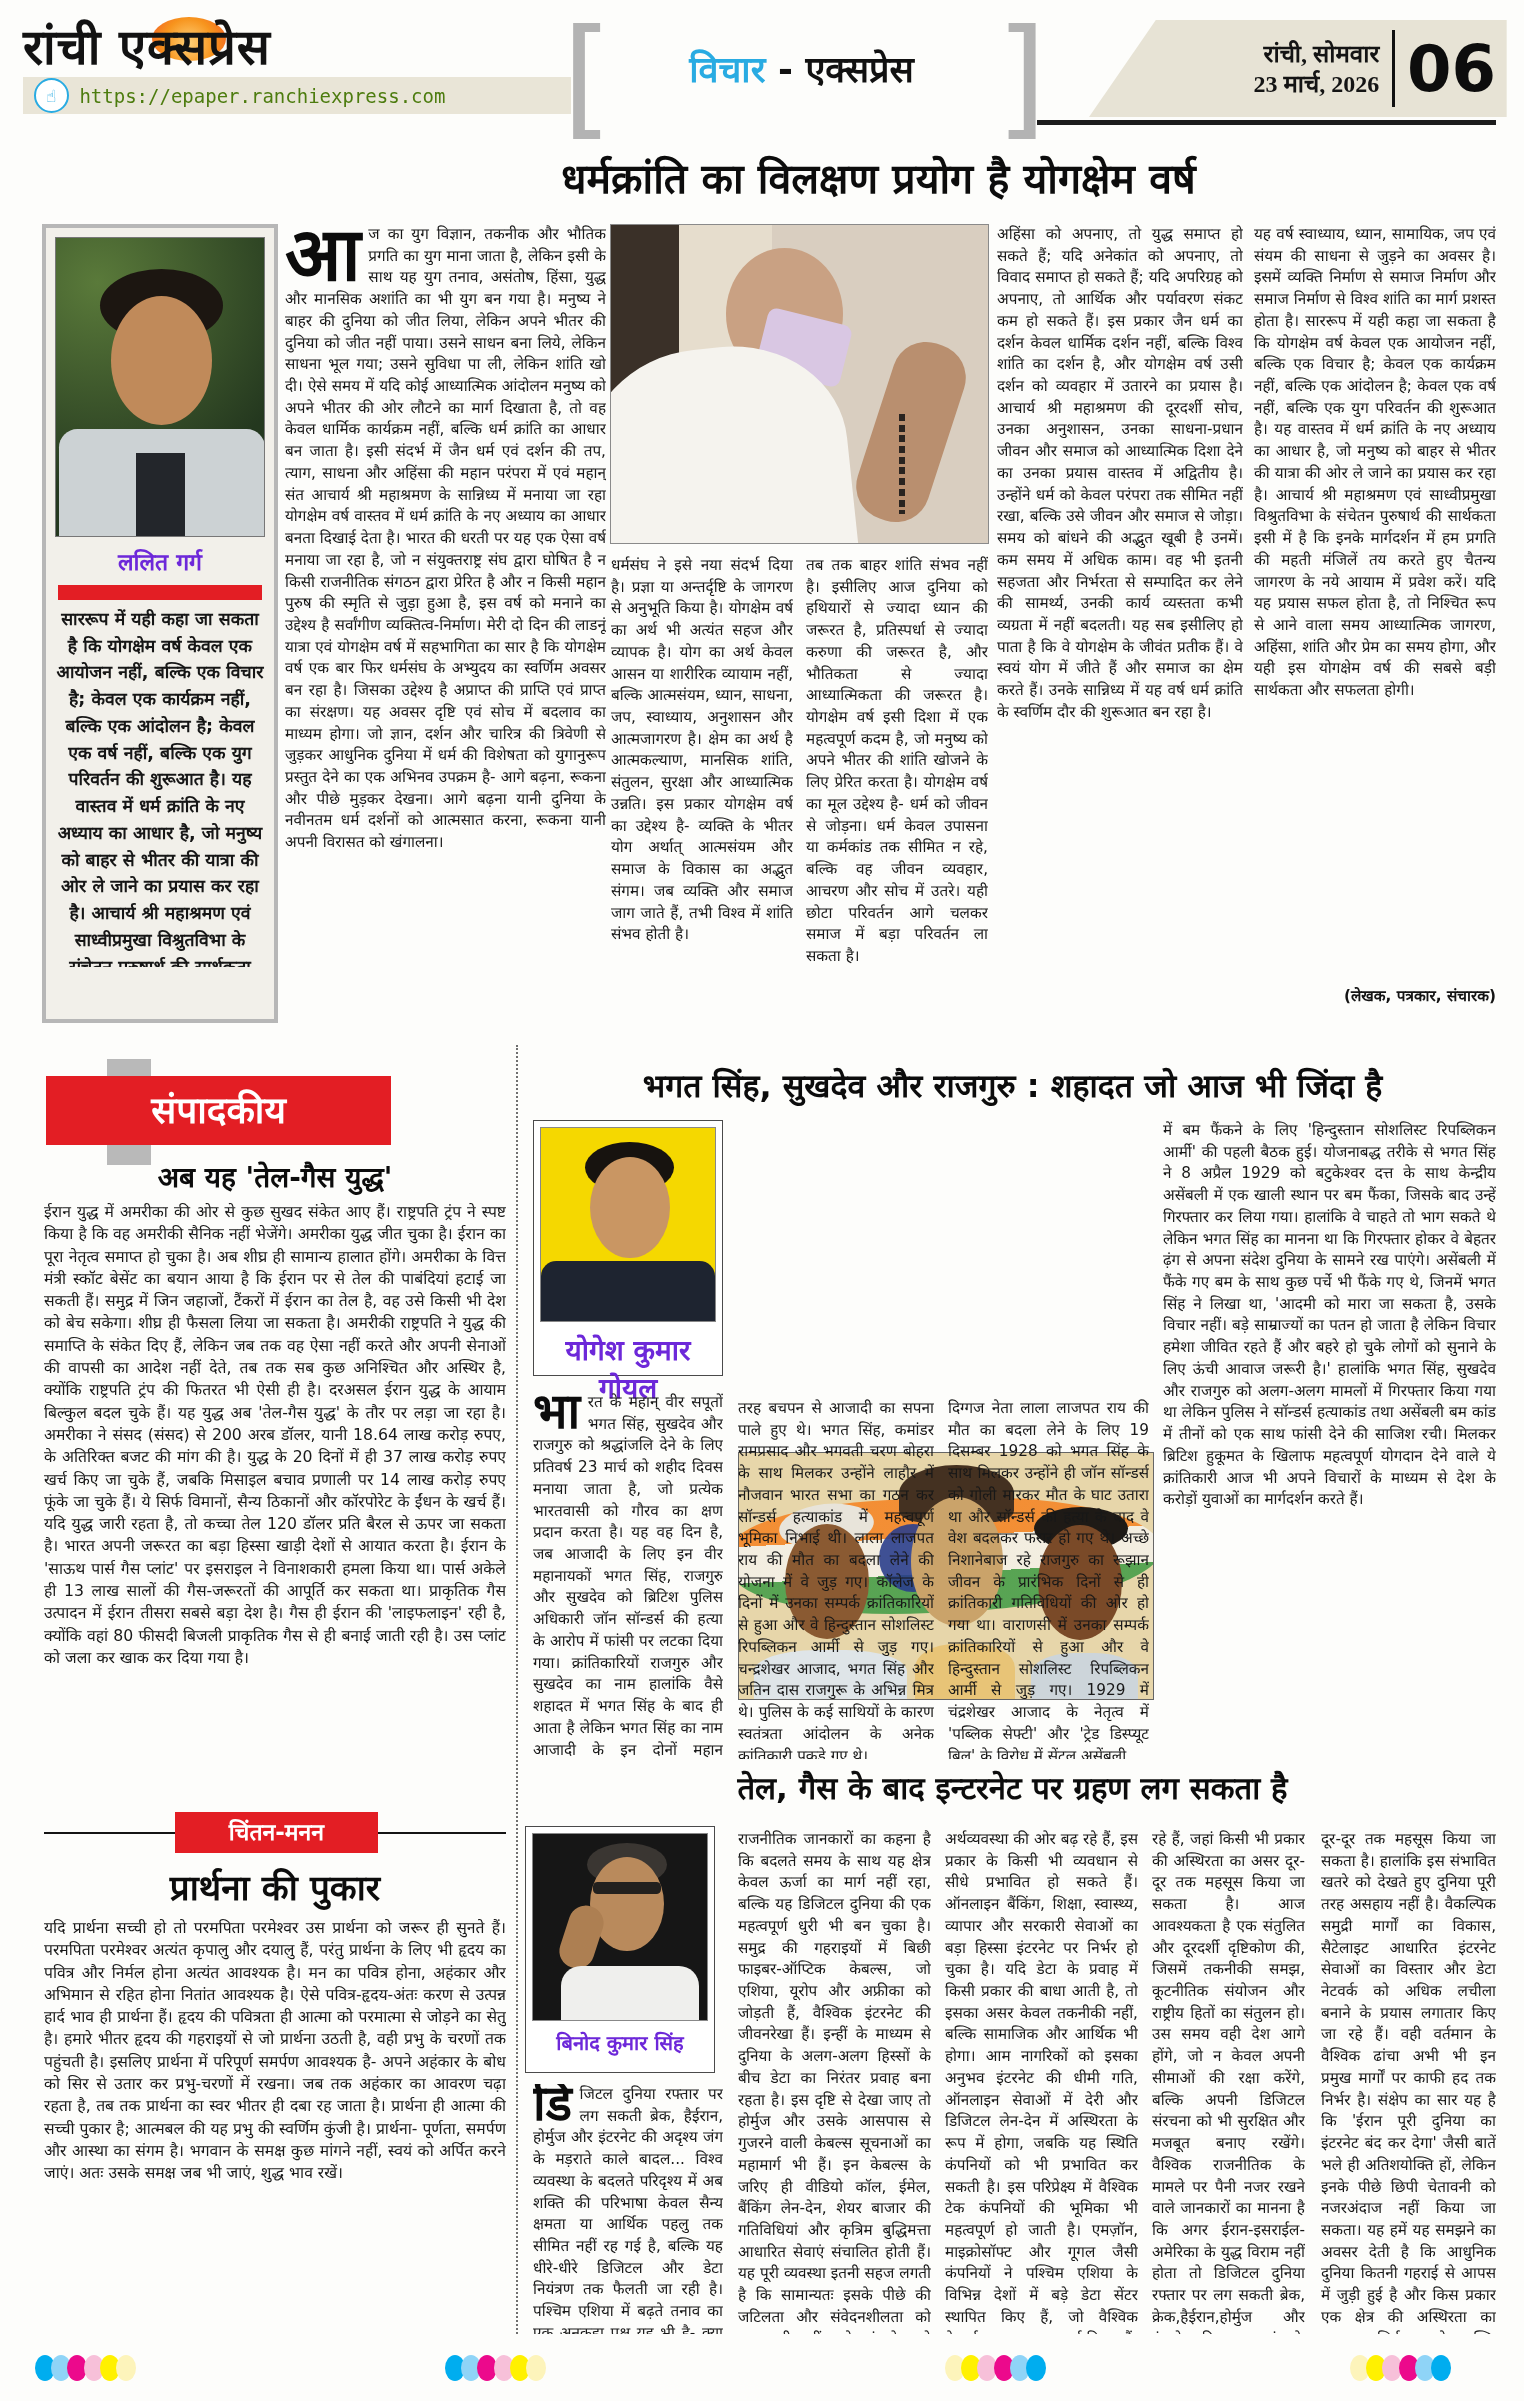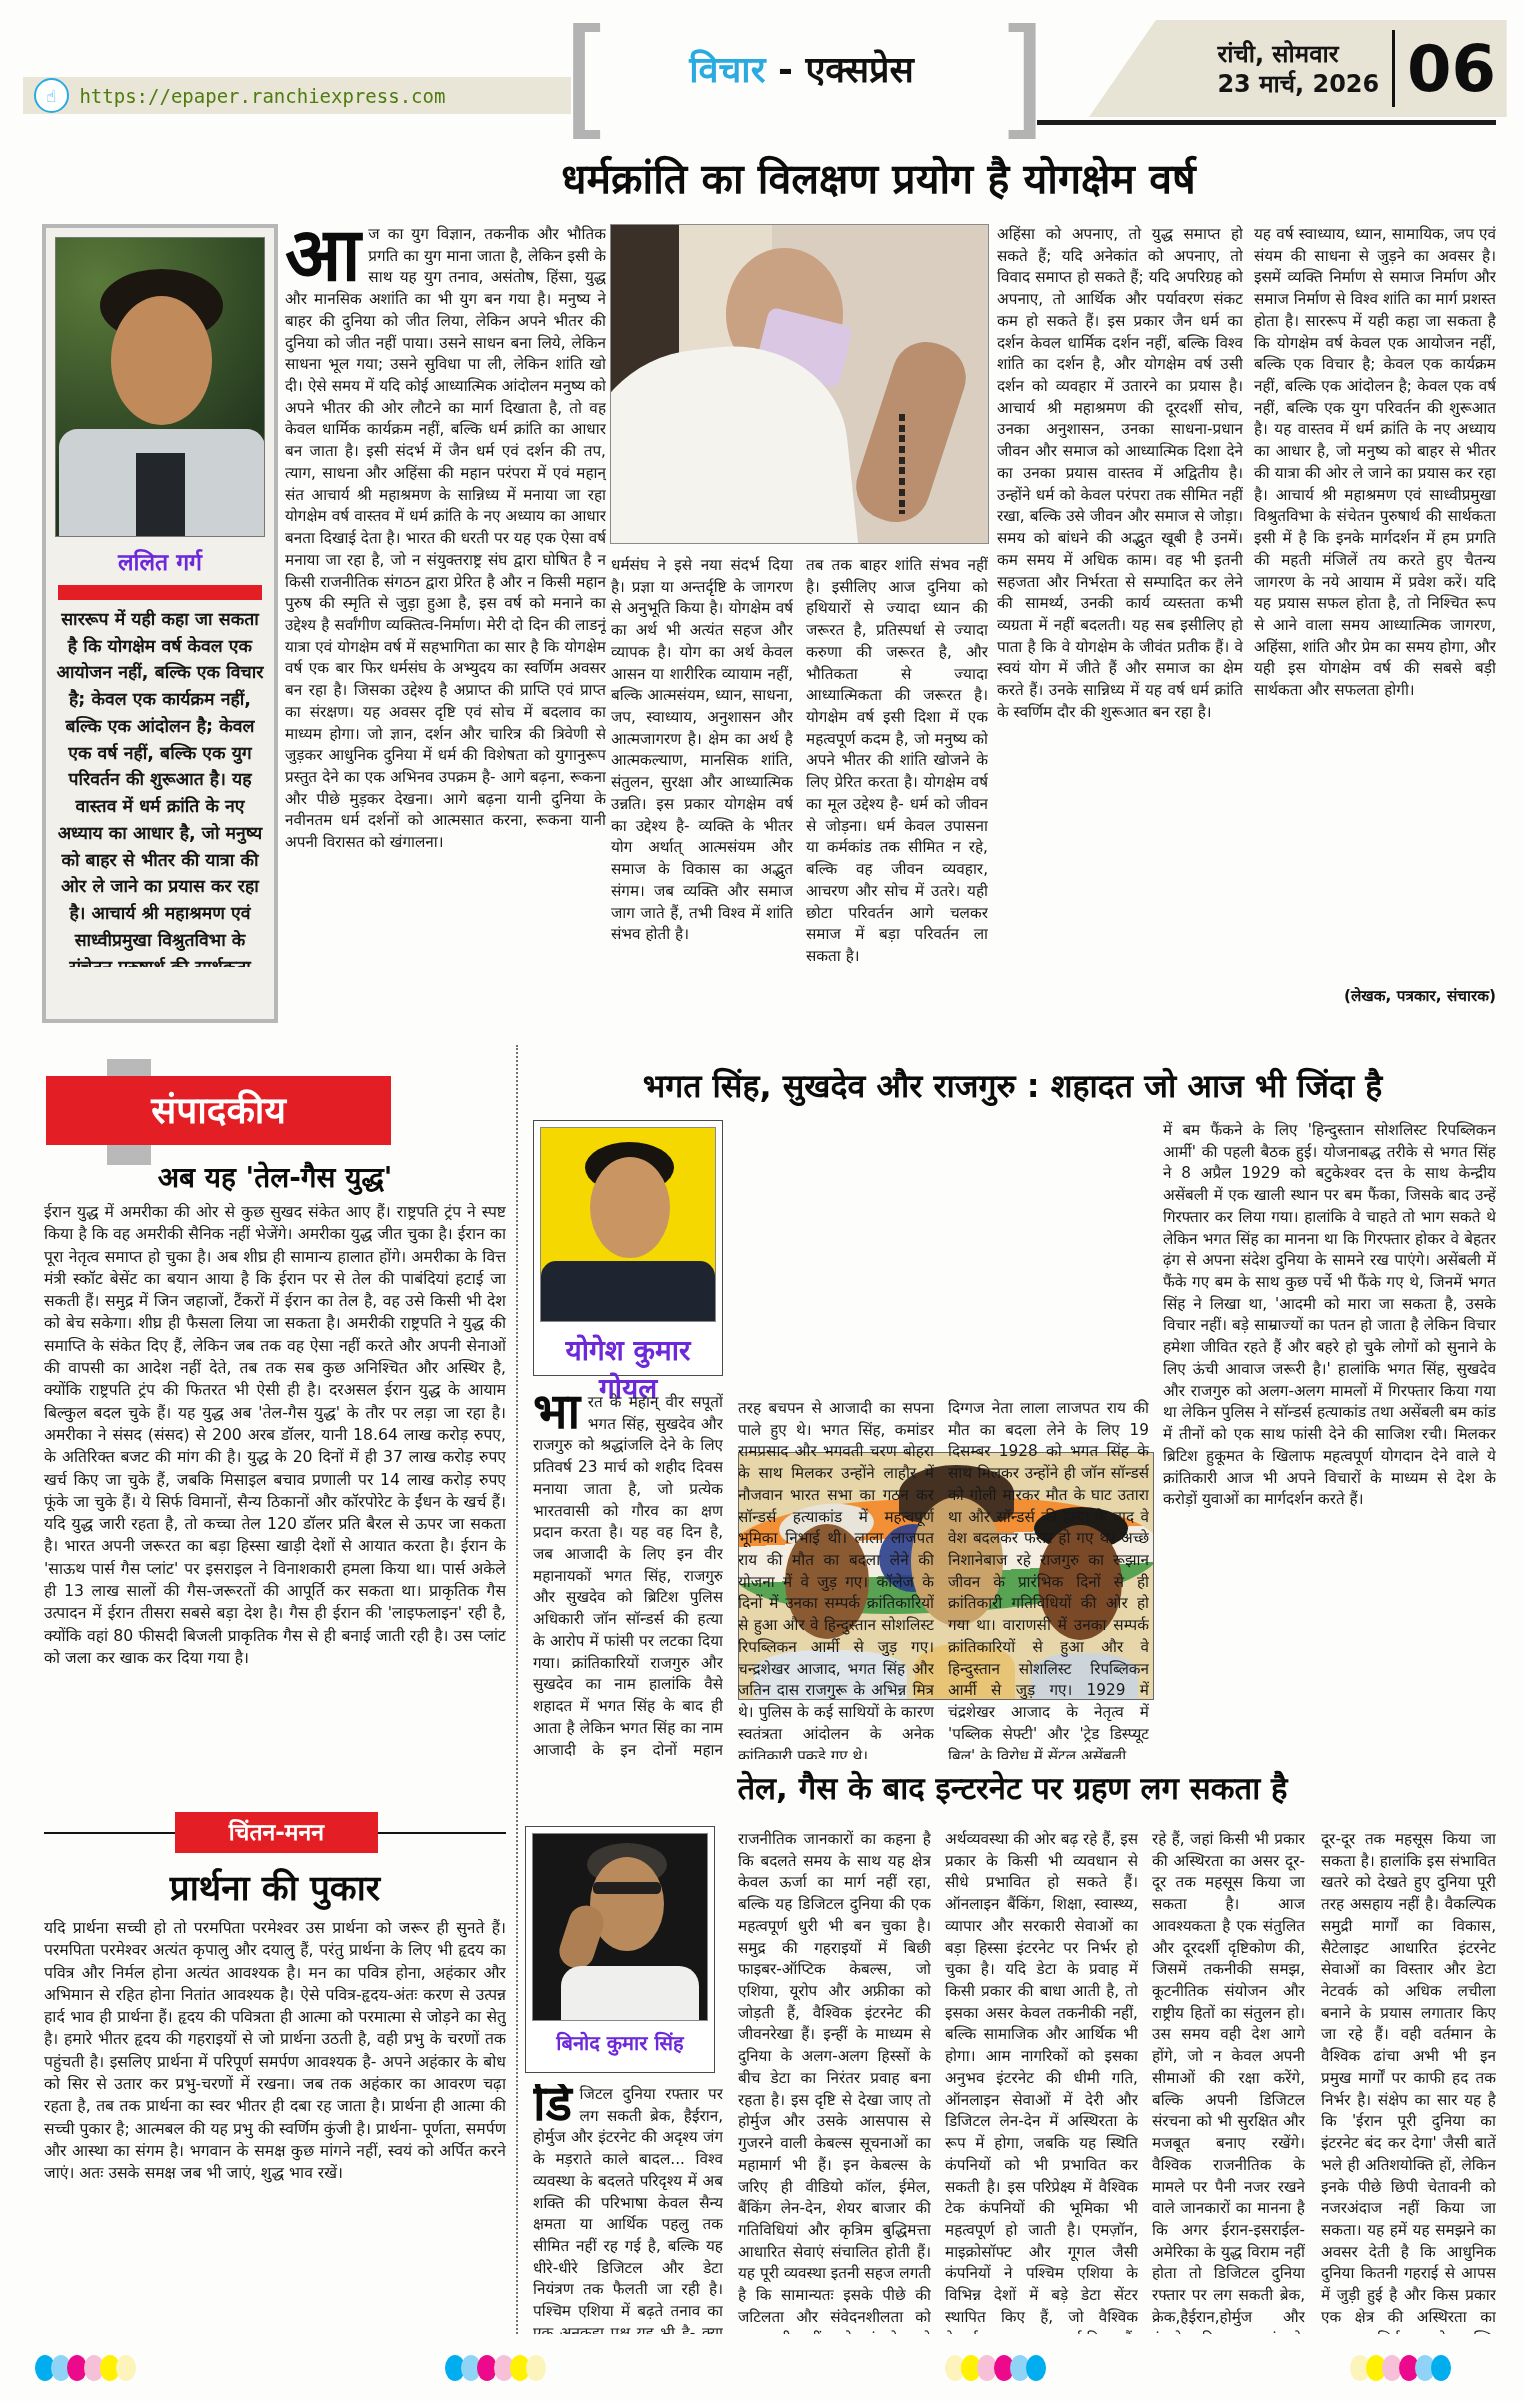--- a/index.html
+++ b/index.html
@@ -13,21 +13,21 @@
   .url-strip{background:#e9e5d7;display:flex;align-items:center;gap:10.7px;padding-left:10.7px;}
   .click-icon{width:31px;height:31px;border-radius:50%;background:#fff;border:2.3px solid #29abe2;
               display:flex;align-items:center;justify-content:center;font-size:17px;color:#29abe2;font-weight:bold;}
   .url-text{font-family:"DejaVu Sans Mono","Liberation Mono",monospace;font-size:19px;color:#4d7c0f;}
   .bracket{font-size:130px;line-height:.85;color:#b3b3b3;font-weight:400;}
   .section-title{font-size:36px;font-weight:800;text-align:center;white-space:nowrap;}
   .st-cyan{color:#29abe2;}
   .st-black{color:#111;}
   .date-box{background:#e7e3d5;clip-path:polygon(16% 0,100% 0,100% 100%,0 100%);
             display:flex;align-items:center;justify-content:flex-end;gap:12.3px;padding-right:10.7px;}
-  .date-lines{font-weight:800;font-size:24px;line-height:1.25;}
+  .date-lines{text-align:right;font-weight:800;font-size:24px;line-height:1.25;font-family:Liberation Serif, serif;}
   .date-divider{width:3.1px;height:77px;background:#111;}
   .page-number{font-size:64px;font-weight:800;color:#0d0d0d;line-height:1;}
   .mast-rule{background:#1c1c1c;}
   
   .headline{font-weight:800;text-align:center;color:#0c0c0c;}
   .col{position:absolute;text-align:justify;font-size:15.3px;line-height:1.42;overflow:hidden;color:#181818;}
   .dropcap{float:left;font-weight:800;padding:0 7.7px 0 0;line-height:.82;color:#0c0c0c;}
   .dc-xl{font-size:74px;}
   .dc-l{font-size:49px;}
   .photo-frame{border:0.8px solid #8a8a8a;overflow:hidden;position:relative;background:#d8cdbd;}
@@ -46,20 +46,24 @@
   
   .regdot{display:inline-block;width:20px;height:26px;border-radius:50%;margin-right:-3.8px;}
   
   .ph{position:absolute;}
 </style>
 </head>
 <body>
 
 <div class="page">
 
+  <div class="abs" style="left:23px;top:12.3px;width:353px;height:61px;">
+    <div class="logo-sun"></div>
+    <div class="logo-text">रांची एक्सप्रेस</div>
+  </div>
   <div class="abs url-strip" style="left:23px;top:77px;width:537px;height:37px;">
     <span class="click-icon">☝</span>
     <span class="url-text">https://epaper.ranchiexpress.com</span>
   </div>
 
   <div class="abs bracket" style="left:562px;top:21.5px;">[</div>
   <div class="abs section-title" style="left:621px;top:44px;width:361px;">
     <span class="st-cyan">विचार</span><span class="st-black"> - </span><span class="st-black">एक्सप्रेस</span>
   </div>
   <div class="abs bracket" style="left:996px;top:21.5px;">]</div>

